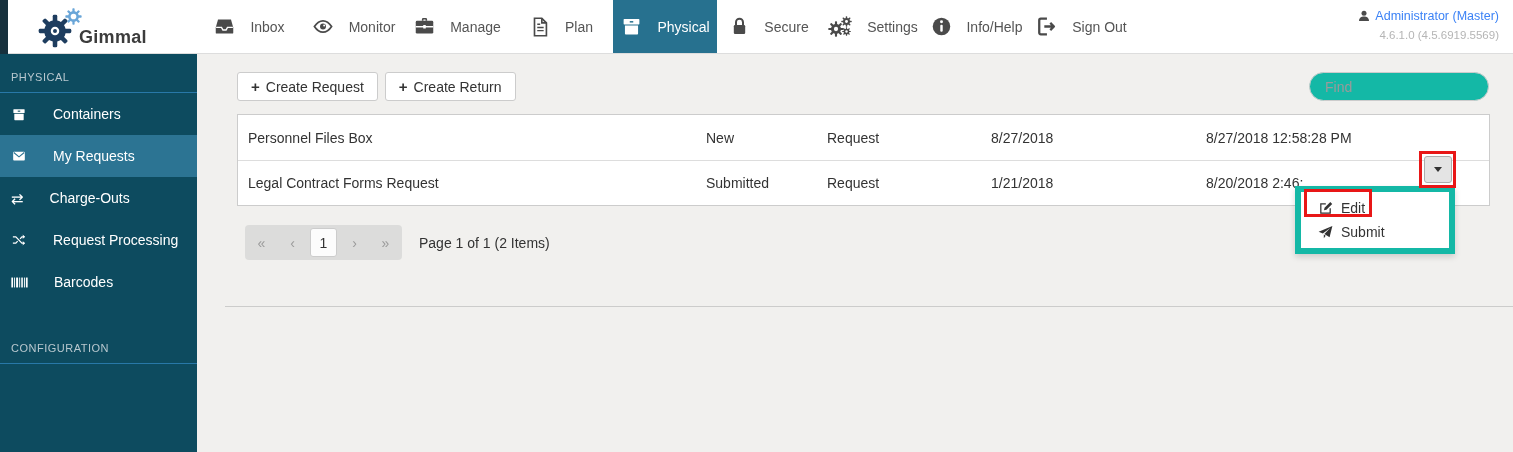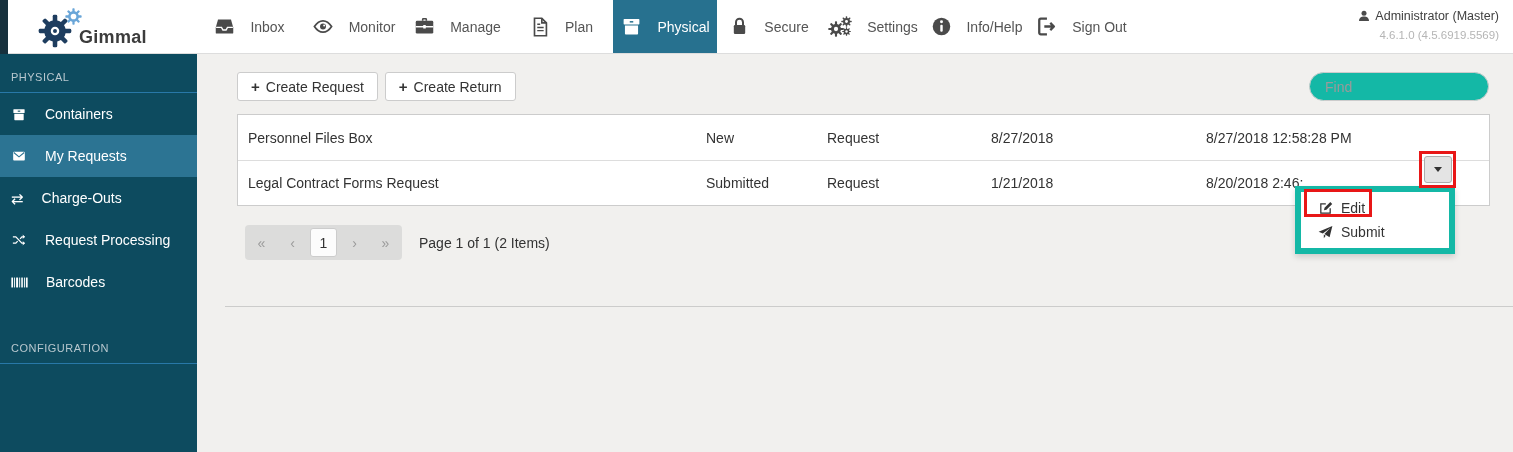--- a/index.html
+++ b/index.html
@@ -16,28 +16,28 @@
   .logo-gear-big { position:absolute; left:0; bottom:2px; }
   .logo-gear-small { position:absolute; left:27px; top:0; }
   .logo-text { font-size:18px; font-weight:700; color:#3c3c3c; letter-spacing:.3px; margin-left:-7px; line-height:1; margin-bottom:4px; }
   .nav { position:absolute; left:197px; top:0; display:flex; height:54px; }
   .nav-item { width:104px; height:53px; display:flex; flex-direction:row; align-items:center;
               justify-content:center; gap:14px; cursor:pointer; }
   .nav-item .nav-label { font-size:14px; color:#555; }
   .nav-item.active { background:#27718f; }
   .nav-item.active .nav-label { color:#fff; }
   .userbox { position:absolute; right:14px; top:9px; text-align:right; }
-  .user-line { font-size:12.5px; color:#404040; display:flex; align-items:center; gap:5px; justify-content:flex-end; cursor:pointer; }
+  .user-line { font-size:12.5px; color:#3b82f6; display:flex; align-items:center; gap:5px; justify-content:flex-end; cursor:pointer; }
   .version-line { font-size:11.5px; color:#b5b5b5; margin-top:6px; }
 
   
   .sidebar { position:absolute; left:0; top:54px; width:197px; height:398px; background:#0d4b5f; }
   .side-section-label { color:#b9c8cf; font-size:11px; letter-spacing:.5px; padding:17px 0 9px 11px; }
   .side-divider { height:1px; background:#2878a8; }
-  .side-item { height:42px; display:flex; align-items:center; gap:18px; padding-left:11px;
+  .side-item { height:42px; display:flex; align-items:center; gap:26px; padding-left:11px;
                color:#fff; font-size:14px; cursor:pointer; }
   .side-item.active { background:#2c7493; }
   .side-item .glyph-icon { font-size:15px; line-height:1; color:#fff; }
   .side-gap { height:22px; }
 
   
   .main { position:absolute; left:197px; top:54px; right:0; bottom:0; background:#f1f0ee; }
   .toolbar { margin:18px 24px 0 40px; display:flex; align-items:center; height:29px; }
   .btn { background:#fff; border:1px solid #ccc; border-radius:3px; height:29px; padding:0 13px;
          font-size:14px; color:#333; display:flex; align-items:center; gap:6px; cursor:pointer; margin-right:7px;

